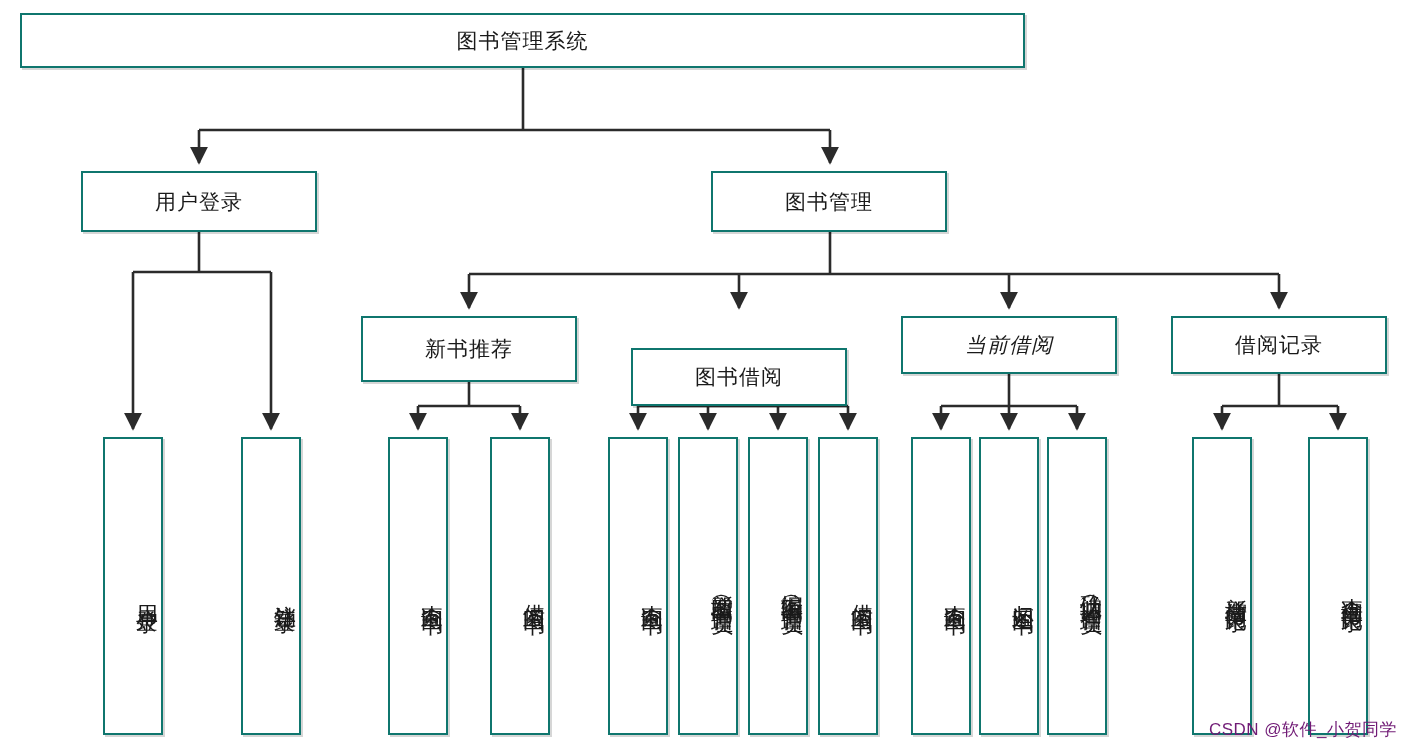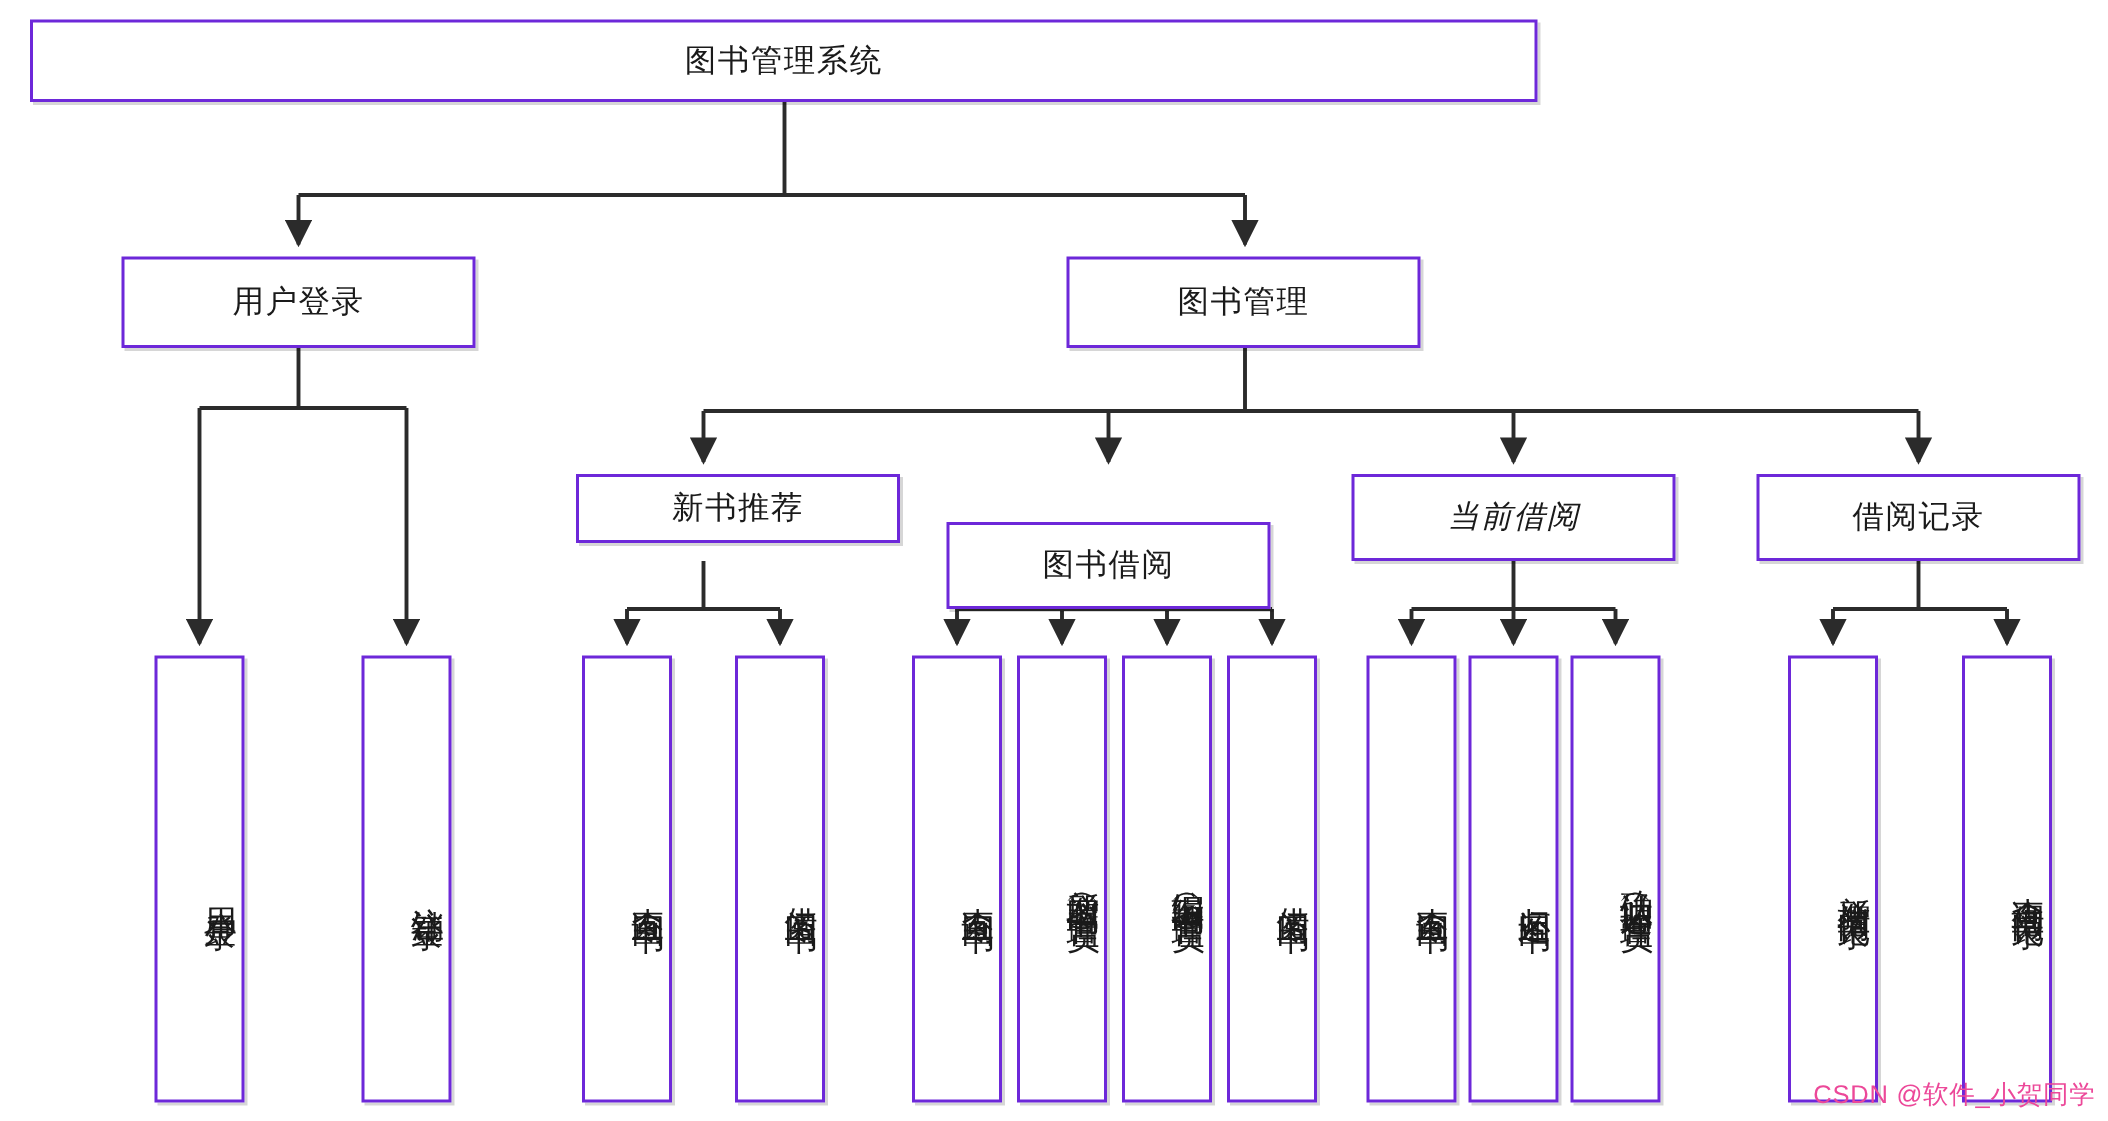--- a/index.html
+++ b/index.html
@@ -22,21 +22,21 @@
     left: 0;
     top: 0;
     width: 1405px;
     height: 747px;
     pointer-events: none;
   }
   .node {
     position: absolute;
     box-sizing: border-box;
     background: #ffffff;
-    border: 2px solid #6d28d9;
+    border: 2px solid #0f766e;
     box-shadow: 2px 2px 0 rgba(0,0,0,0.16);
     display: flex;
     align-items: center;
     justify-content: center;
     color: #1a1a1a;
   }
   .node.h {
     font-size: 21px;
     letter-spacing: 1px;
     line-height: 1.2;
@@ -56,21 +56,21 @@
     padding-top: 6px;
   }
   .node-root {
     font-size: 22px;
   }
   .watermark {
     position: absolute;
     right: 8px;
     bottom: 6px;
     font-size: 17px;
-    color: #ec4899;
+    color: #701a75;
     white-space: nowrap;
     letter-spacing: 0.5px;
   }
 </style>
 </head>
 <body>
 
 <div id="canvas">
 
   <svg class="edges" viewBox="0 0 1405 747" xmlns="http://www.w3.org/2000/svg">
@@ -121,21 +121,21 @@
       <path d="M 1222 406 L 1222 429" marker-end="url(#arrow)"></path>
       <path d="M 1338 406 L 1338 429" marker-end="url(#arrow)"></path>
     </g>
   </svg>
 
   <div class="node h node-root" style="left:20px; top:13px; width:1005px; height:55px;">图书管理系统</div>
 
   <div class="node h" style="left:81px; top:171px; width:236px; height:61px;">用户登录</div>
   <div class="node h" style="left:711px; top:171px; width:236px; height:61px;">图书管理</div>
 
-  <div class="node h" style="left:361px; top:316px; width:216px; height:46px;margin-left:23px;">新书推荐</div>
+  <div class="node h" style="left:361px; top:316px; width:216px; height:66px;">新书推荐</div>
   <div class="node h" style="left:631px; top:316px; width:216px; height:58px;margin-top:32px;">图书借阅</div>
   <div class="node h" style="left:901px; top:316px; width:216px; height:58px;font-style:italic;">当前借阅</div>
   <div class="node h" style="left:1171px; top:316px; width:216px; height:58px;">借阅记录</div>
 
   <div class="node v" style="left:103px; top:437px; width:60px; height:298px;">用户登录</div>
   <div class="node v" style="left:241px; top:437px; width:60px; height:298px;">注销登录</div>
 
   <div class="node v" style="left:388px; top:437px; width:60px; height:298px;">查询图书</div>
   <div class="node v" style="left:490px; top:437px; width:60px; height:298px;">借阅图书</div>
 

